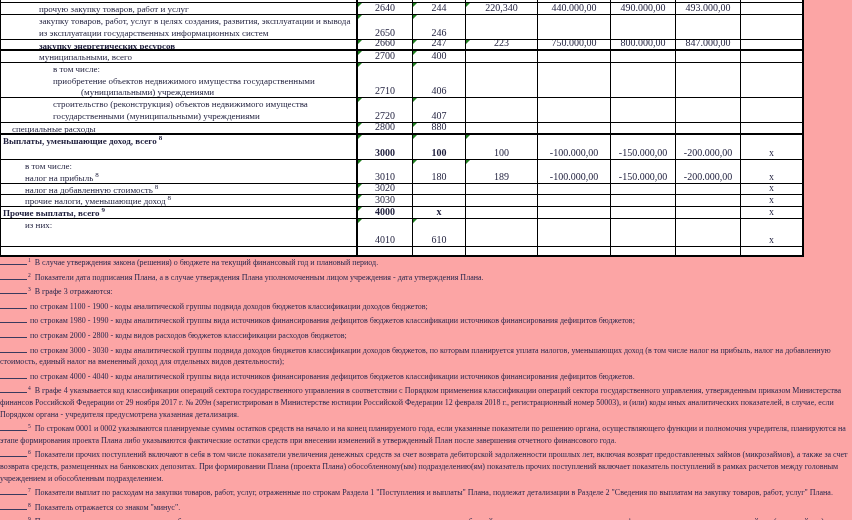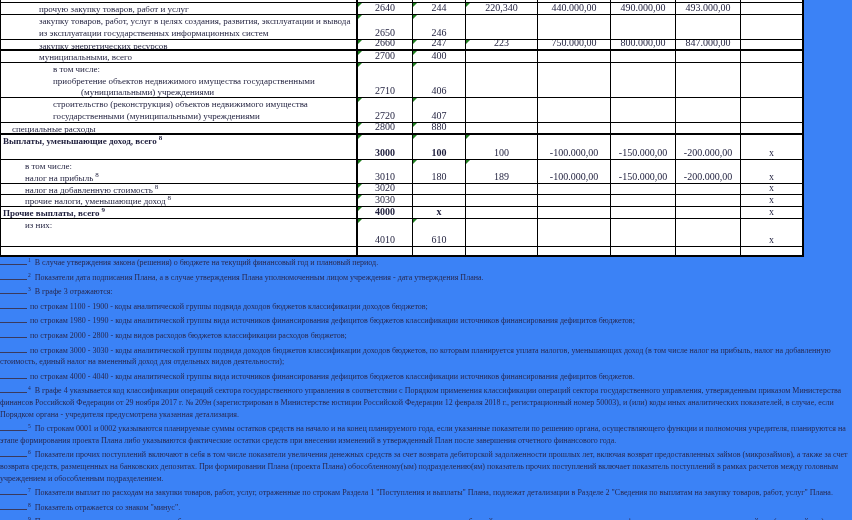--- a/index.html
+++ b/index.html
@@ -1,18 +1,18 @@
 <!DOCTYPE html>
 <html><head>
 <meta charset="utf-8">
 <style>
   html,body{margin:0;padding:0;background:#fff;}
   body{width:852px;height:520px;overflow:hidden;position:relative;
        font-family:"Liberation Serif","DejaVu Serif",serif;color:#1f1f3d;}
-  .page{position:absolute;inset:0;background:#3b82f6;}
+  .page{position:absolute;inset:0;background:#fca5a5;}
 
   
   .btable{position:absolute;top:0;left:0;width:804px;border-left:1px solid #000;}
   .trow{display:grid;grid-template-columns:357px 55px 53px 72px 73px 65px 65px 63px;}
   .tc{position:relative;box-sizing:border-box;border-right:1px solid #000;border-bottom:1px solid #000;
       overflow:hidden;background:#fff;}
   .tc.label{border-right:2px solid #000;font-size:9px;line-height:11.5px;padding-top:1px;}
   .tc.beyond{border-right:2px solid #000;}
   .trow.thickb .tc{border-bottom-width:2px;}
   .trow.boldrow .tc.label,.trow.boldrow .tc.code,.trow.boldrow .tc.kvr{font-weight:bold;}
@@ -87,21 +87,21 @@
           <span>246</span>
         </div>
         <div class="tc num kosgu"></div>
         <div class="tc num y1"></div>
         <div class="tc num y2"></div>
         <div class="tc num y3"></div>
         <div class="tc num beyond"></div>
       </div>
       <div class="trow thickb" style="height: 11px;">
         <div class="tc label">
-          <div class="lln" style="padding-left: 38px;"><span>закупку энергетических ресурсов</span></div>
+          <div class="lln" style="padding-left: 38px; font-weight: bold;"><span>закупку энергетических ресурсов</span></div>
         </div>
         <div class="tc num code">
           <i class="tri"></i>
           <span>2660</span>
         </div>
         <div class="tc num kvr">
           <i class="tri"></i>
           <span>247</span>
         </div>
         <div class="tc num kosgu">

